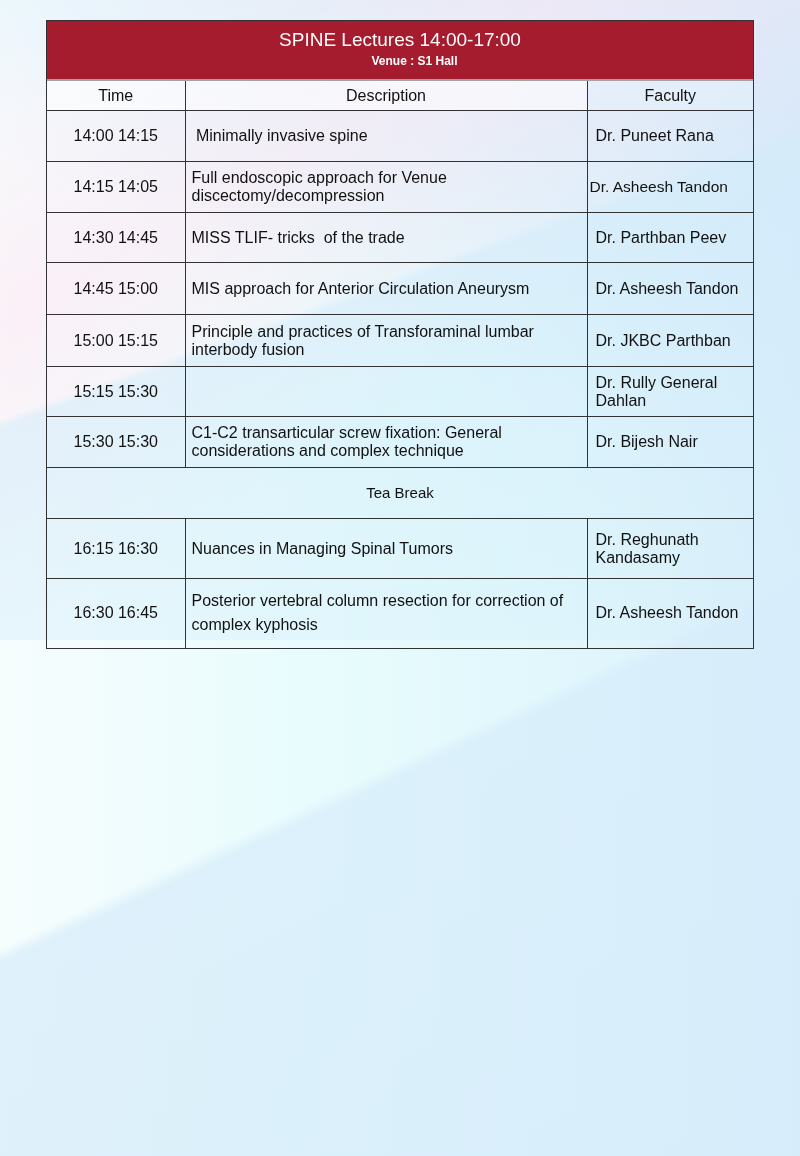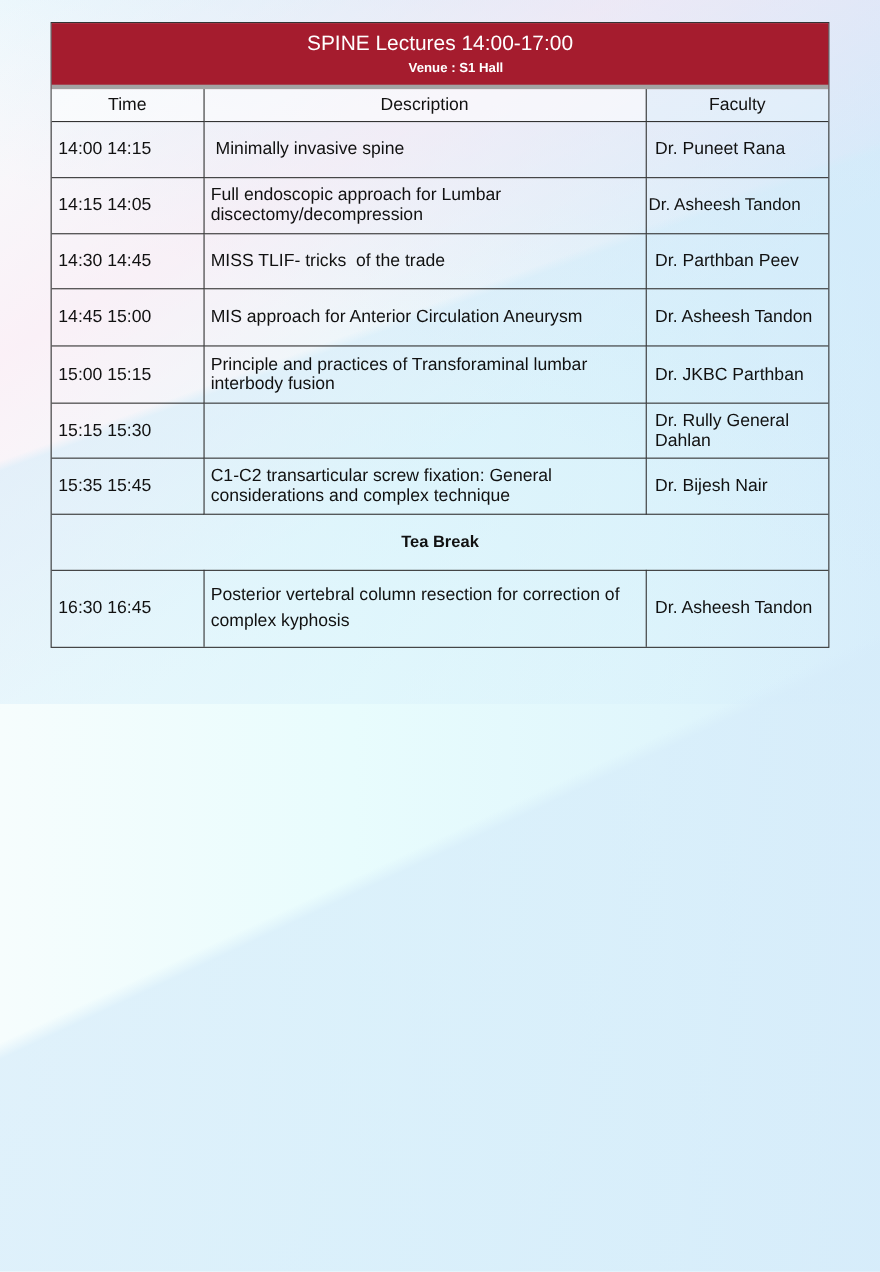--- a/index.html
+++ b/index.html
@@ -23,40 +23,40 @@
     pointer-events: none;
   }
   .sheet {
     position: absolute; left: 46px; top: 20px; width: 708px;
     border: 1px solid #333;
     box-sizing: border-box;
   }
   .title-block {
     background: #a51c2e; color: #fff; text-align: center;
     height: 60px; box-sizing: border-box; padding-top: 7px;
-    border-bottom: 4px solid #a3a3a3;
+    border-bottom: 2px solid #a3a3a3;
   }
   .title-main { font-size: 19px; line-height: 24px; }
   .title-sub { font-size: 12px; font-weight: bold; line-height: 18px; margin-left: 29px; }
   table { border-collapse: collapse; width: 100%; table-layout: fixed; }
   td, th {
     border: 1px solid #333; padding: 0 6px; font-weight: normal;
     font-size: 16px; line-height: 18px; vertical-align: middle;
   }
   tr:first-child td, tr:first-child th { border-top: none; }
   td:first-child, th:first-child { border-left: none; }
   td:last-child, th:last-child { border-right: none; }
   tr:last-child td { border-bottom: none; }
   .col-time { width: 138px; }
   .col-fac { width: 166px; }
   thead th { height: 29px; text-align: center; background: rgba(255,255,255,0.55); }
   thead th.fac { background: rgba(230,244,252,0.4); }
-  td.time { }
+  td.time { text-align: center; }
   td.fac { padding-left: 8px; margin-top: 20px; }
-  .tea td { text-align: center; font-weight: bold; font-size: 15px; }
+  .tea td { text-align: center; font-weight: normal; font-size: 15px; }
 </style>
 </head>
 <body>
 
 <div class="bg-wedge2"></div>
 <div class="bg-wedge"></div>
 
 <div class="sheet">
   <div class="title-block">
     <div class="title-main">SPINE Lectures 14:00-17:00</div>
@@ -76,21 +76,21 @@
       </tr>
     </thead>
     <tbody>
       <tr style="height:51px">
         <td class="time">14:00 14:15</td>
         <td style="white-space:pre"> Minimally invasive spine</td>
         <td class="fac">Dr. Puneet Rana</td>
       </tr>
       <tr style="height:51px">
         <td class="time">14:15 14:05</td>
-        <td>Full endoscopic approach for Lumbar discectomy/decompression</td>
+        <td>Full endoscopic approach for Venue discectomy/decompression</td>
         <td class="fac" style="padding-left:2px;font-size:15.5px;white-space:nowrap">Dr. Asheesh Tandon</td>
       </tr>
       <tr style="height:50px">
         <td class="time">14:30 14:45</td>
         <td style="white-space:pre">MISS TLIF- tricks  of the trade</td>
         <td class="fac">Dr. Parthban Peev</td>
       </tr>
       <tr style="height:52px">
         <td class="time">14:45 15:00</td>
         <td>MIS approach for Anterior Circulation Aneurysm</td>
@@ -100,26 +100,31 @@
         <td class="time">15:00 15:15</td>
         <td>Principle and practices of Transforaminal lumbar interbody fusion</td>
         <td class="fac">Dr. JKBC Parthban</td>
       </tr>
       <tr style="height:50px">
         <td class="time">15:15 15:30</td>
         <td></td>
         <td class="fac">Dr. Rully General Dahlan</td>
       </tr>
       <tr style="height:51px">
-        <td class="time">15:35 15:45</td>
+        <td class="time">15:30 15:30</td>
         <td>C1-C2 transarticular screw fixation: General considerations and complex technique</td>
         <td class="fac">Dr. Bijesh Nair</td>
       </tr>
       <tr class="tea" style="height:51px">
         <td colspan="3">Tea Break</td>
+      </tr>
+      <tr style="height:60px">
+        <td class="time">16:15 16:30</td>
+        <td>Nuances in Managing Spinal Tumors</td>
+        <td class="fac">Dr. Reghunath Kandasamy</td>
       </tr>
       <tr style="height:69px">
         <td class="time">16:30 16:45</td>
         <td style="line-height:24px">Posterior vertebral column resection for correction of complex kyphosis</td>
         <td class="fac">Dr. Asheesh Tandon</td>
       </tr>
     </tbody>
   </table>
 </div>
 

